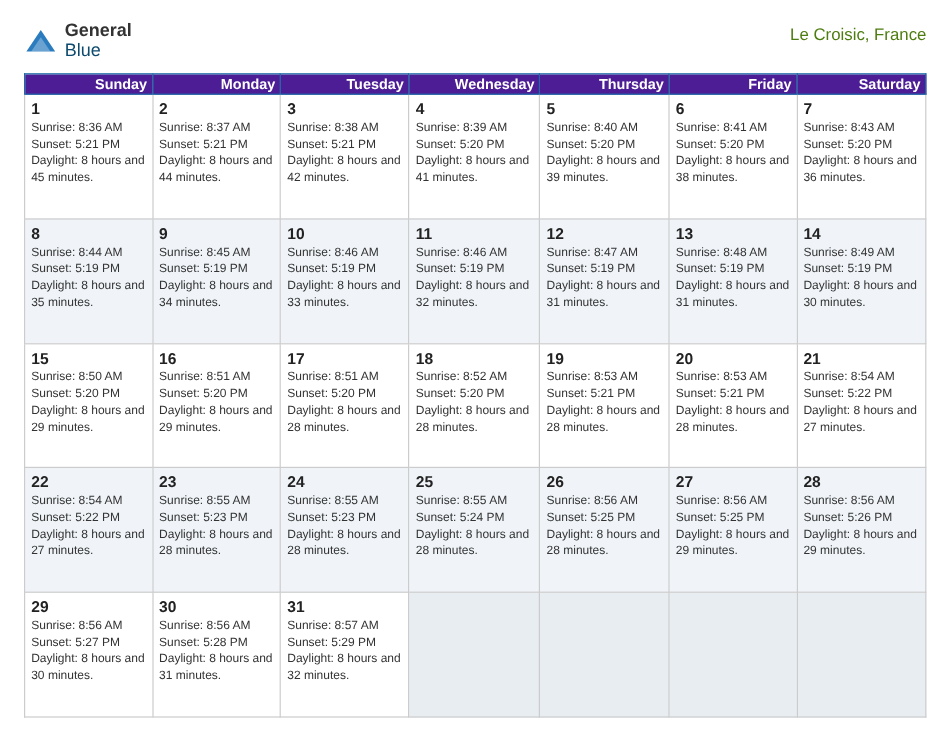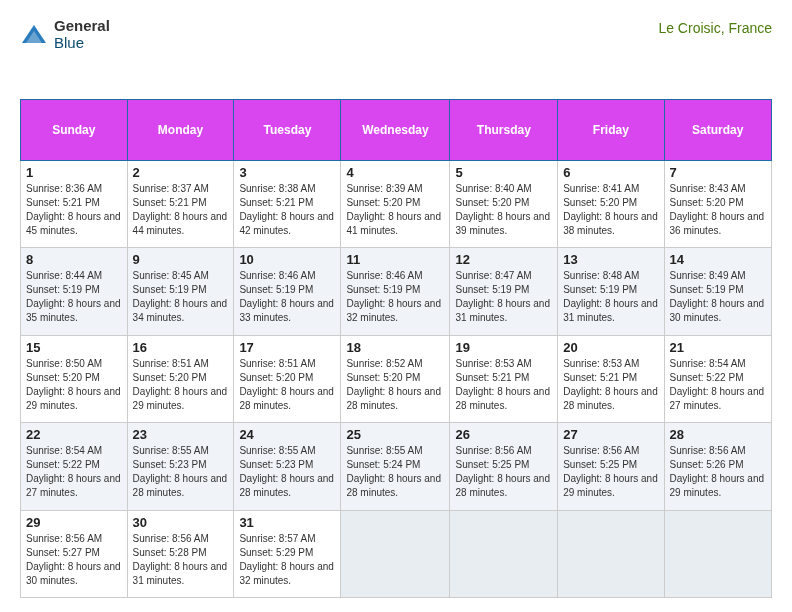--- a/index.html
+++ b/index.html
@@ -9,21 +9,20 @@
       width: 792px;
       height: 612px;
       overflow: hidden;
     }
     .page {
       width: 792px;
       height: 612px;
       padding: 18px 20px 14px 20px;
       display: flex;
       flex-direction: column;
-      gap: 38px;
     }
     .header {
       display: flex;
       justify-content: space-between;
       align-items: flex-start;
       margin-bottom: 10px;
     }
     .logo {
       display: flex;
       align-items: center;
@@ -60,26 +59,26 @@
       font-size: 14px;
       color: #4d7c0f;
       margin-top: 2px;
     }
     .calendar-table {
       width: 100%;
       border-collapse: collapse;
       flex: 1;
     }
     .calendar-table th {
-      background: #d946ef;
+      background: #4c1d95;
       color: #fff;
       font-size: 12px;
       font-weight: bold;
-      padding: 23px 4px;
-      text-align: center;
+      padding: 1px 4px;
+      text-align: right;
       border: 1px solid #1e6aa8;
     }
     .calendar-table td {
       border: 1px solid #ccc;
       vertical-align: top;
       padding: 4px 5px;
       font-size: 9.5px;
       color: #333;
       width: 113px;
       height: 82px;

